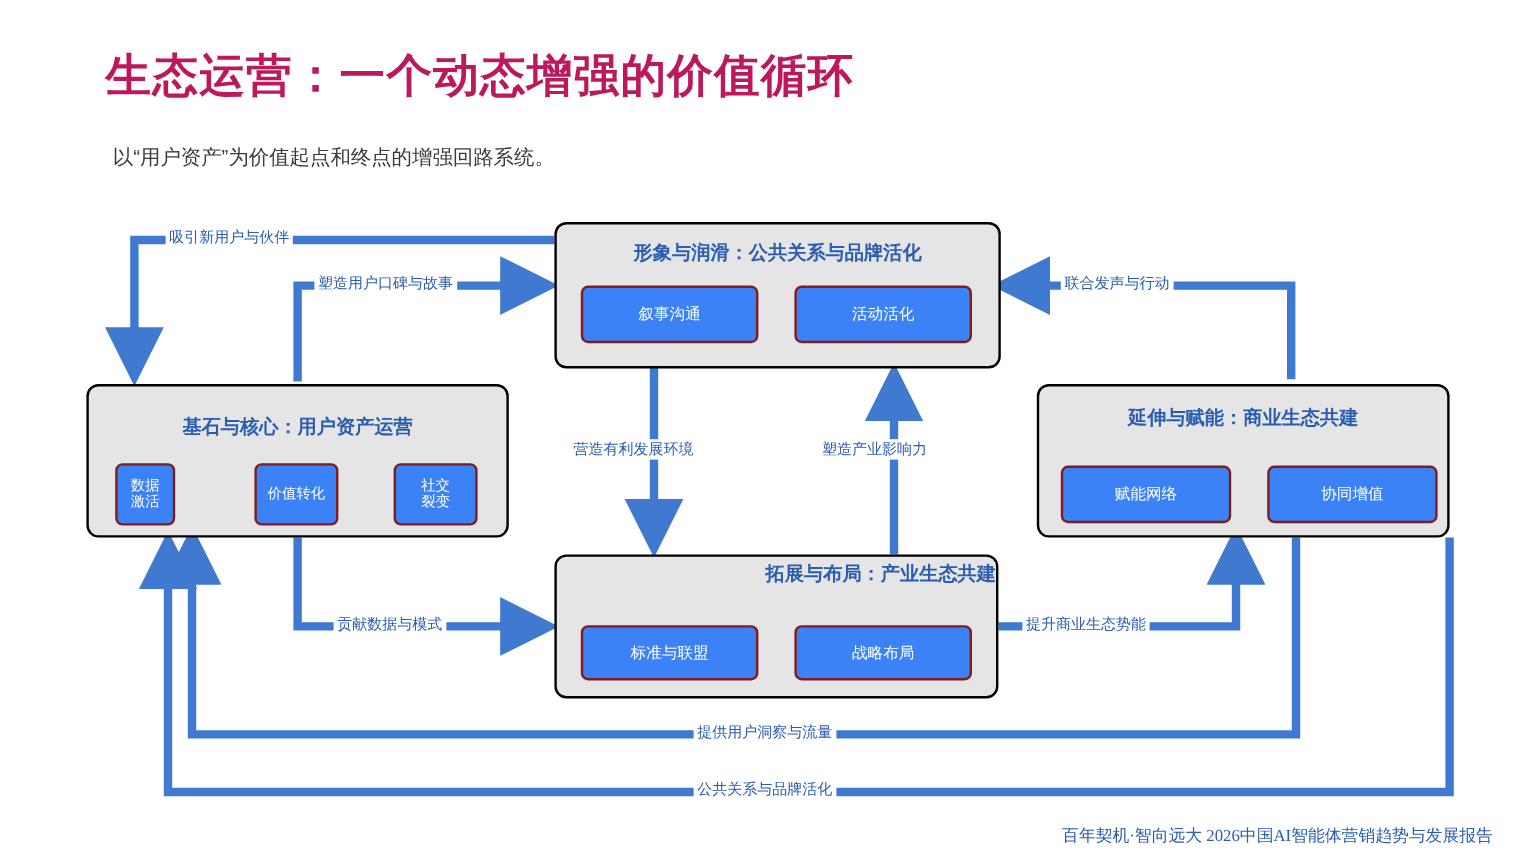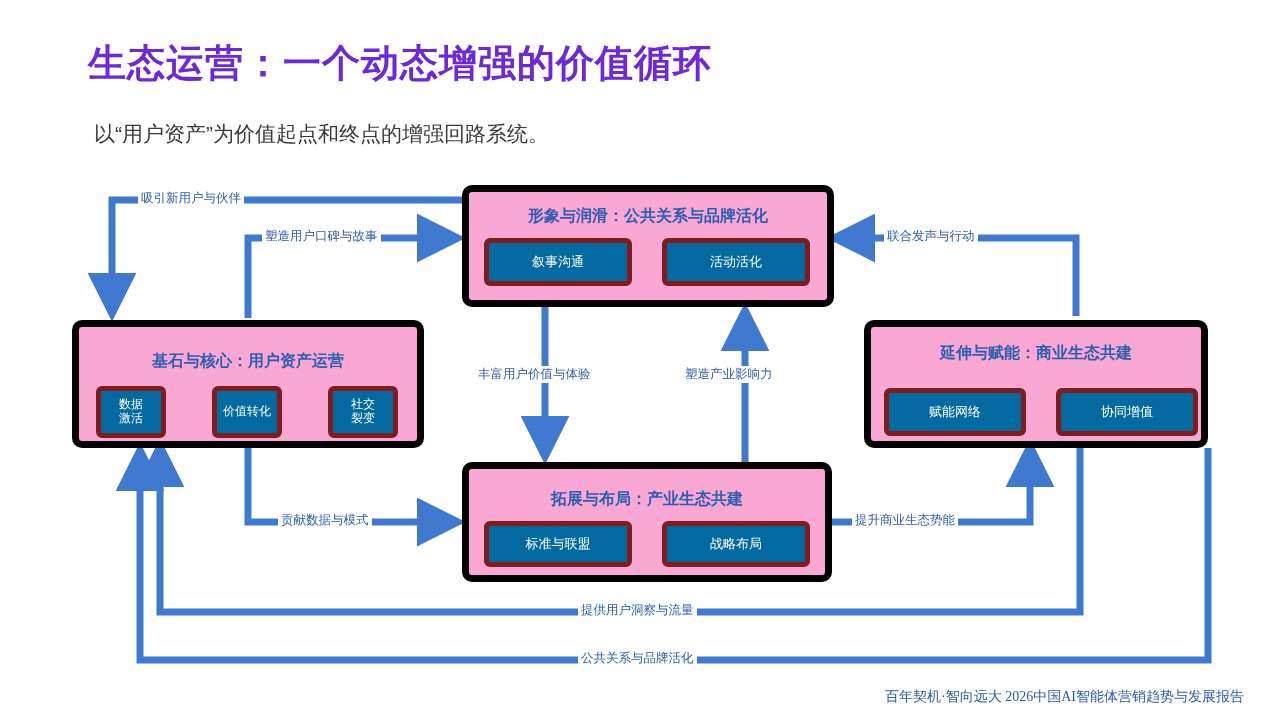--- a/index.html
+++ b/index.html
@@ -19,51 +19,51 @@
     position: relative;
     width: 1280px;
     height: 720px;
   }
   .title {
     position: absolute;
     left: 88px;
     top: 38px;
     font-size: 38px;
     font-weight: bold;
-    color: #6d28d9;
+    color: #be185d;
     letter-spacing: 1px;
     white-space: nowrap;
   }
   .subtitle {
     position: absolute;
     left: 94px;
     top: 120px;
-    font-size: 21px;
+    font-size: 17px;
     color: #3a3a3a;
     white-space: nowrap;
   }
   
   .group {
     position: absolute;
-    border: 7px solid #000000;
+    border: 2px solid #000000;
     border-radius: 10px;
-    background: #f9a8d4;
+    background: #e5e5e5;
     box-sizing: border-box;
   }
   .group-title {
     text-align: center;
     font-size: 16px;
     font-weight: bold;
     color: #2a5db0;
     white-space: nowrap;
   }
   .node {
     position: absolute;
-    background: #0369a1;
-    border: 5px solid #7f1d1d;
+    background: #3b82f6;
+    border: 2px solid #7f1d1d;
     border-radius: 6px;
     color: #ffffff;
     font-size: 13px;
     display: flex;
     align-items: center;
     justify-content: center;
     text-align: center;
     line-height: 1.15;
     box-sizing: border-box;
   }
@@ -145,49 +145,49 @@
 
   <div class="group" style="left:462px; top:185px; width:372px; height:122px;">
     <div class="group-title" style="margin-top:14px;">形象与润滑：公共关系与品牌活化</div>
   </div>
   <div class="node" style="left:484px; top:238px; width:148px; height:48px;">叙事沟通</div>
   <div class="node" style="left:662px; top:238px; width:148px; height:48px;">活动活化</div>
 
   <div class="group" style="left:72px; top:320px; width:352px; height:128px;">
     <div class="group-title" style="margin-top:24px;font-family:Liberation Serif, serif;">基石与核心：用户资产运营</div>
   </div>
-  <div class="node small" style="left:96px; top:386px; width:70px; height:52px; flex-direction:column;">
+  <div class="node small" style="left:96px; top:386px; width:50px; height:52px; flex-direction:column;">
     <span>数据</span>
     <span>激活</span>
   </div>
   <div class="node small" style="left:212px; top:386px; width:70px; height:52px; flex-direction:row;">
     <span>价值</span>
     <span>转化</span>
   </div>
   <div class="node small" style="left:328px; top:386px; width:70px; height:52px; flex-direction:column;">
     <span>社交</span>
     <span>裂变</span>
   </div>
 
   <div class="group" style="left:462px; top:462px; width:370px; height:120px;">
-    <div class="group-title" style="margin-top:20px;">拓展与布局：产业生态共建</div>
+    <div class="group-title" style="margin-top:4px;text-align:right;">拓展与布局：产业生态共建</div>
   </div>
   <div class="node" style="left:484px; top:521px; width:148px; height:46px;">标准与联盟</div>
   <div class="node" style="left:662px; top:521px; width:148px; height:46px;">战略布局</div>
 
   <div class="group" style="left:864px; top:320px; width:344px; height:128px;">
     <div class="group-title" style="margin-top:16px;">延伸与赋能：商业生态共建</div>
   </div>
   <div class="node" style="left:1056px; top:388px; width:142px; height:48px;">协同增值</div>
   <div class="node" style="left:884px; top:388px; width:142px; height:48px;">赋能网络</div>
 
   <div class="edge-label" style="left:138px; top:190px;">吸引新用户与伙伴</div>
   <div class="edge-label" style="left:262px; top:228px;">塑造用户口碑与故事</div>
   <div class="edge-label" style="left:884px; top:228px;">联合发声与行动</div>
-  <div class="edge-label" style="left:475px; top:366px;">丰富用户价值与体验</div>
+  <div class="edge-label" style="left:475px; top:366px;">营造有利发展环境</div>
   <div class="edge-label" style="left:682px; top:366px;">塑造产业影响力</div>
   <div class="edge-label" style="left:278px; top:512px;">贡献数据与模式</div>
   <div class="edge-label" style="left:852px; top:512px;">提升商业生态势能</div>
   <div class="edge-label" style="left:578px; top:602px;">提供用户洞察与流量</div>
   <div class="edge-label" style="left:578px; top:650px;">公共关系与品牌活化</div>
 
   <div class="footer">百年契机·智向远大  2026中国AI智能体营销趋势与发展报告</div>
 </div>
 
 </body></html>

